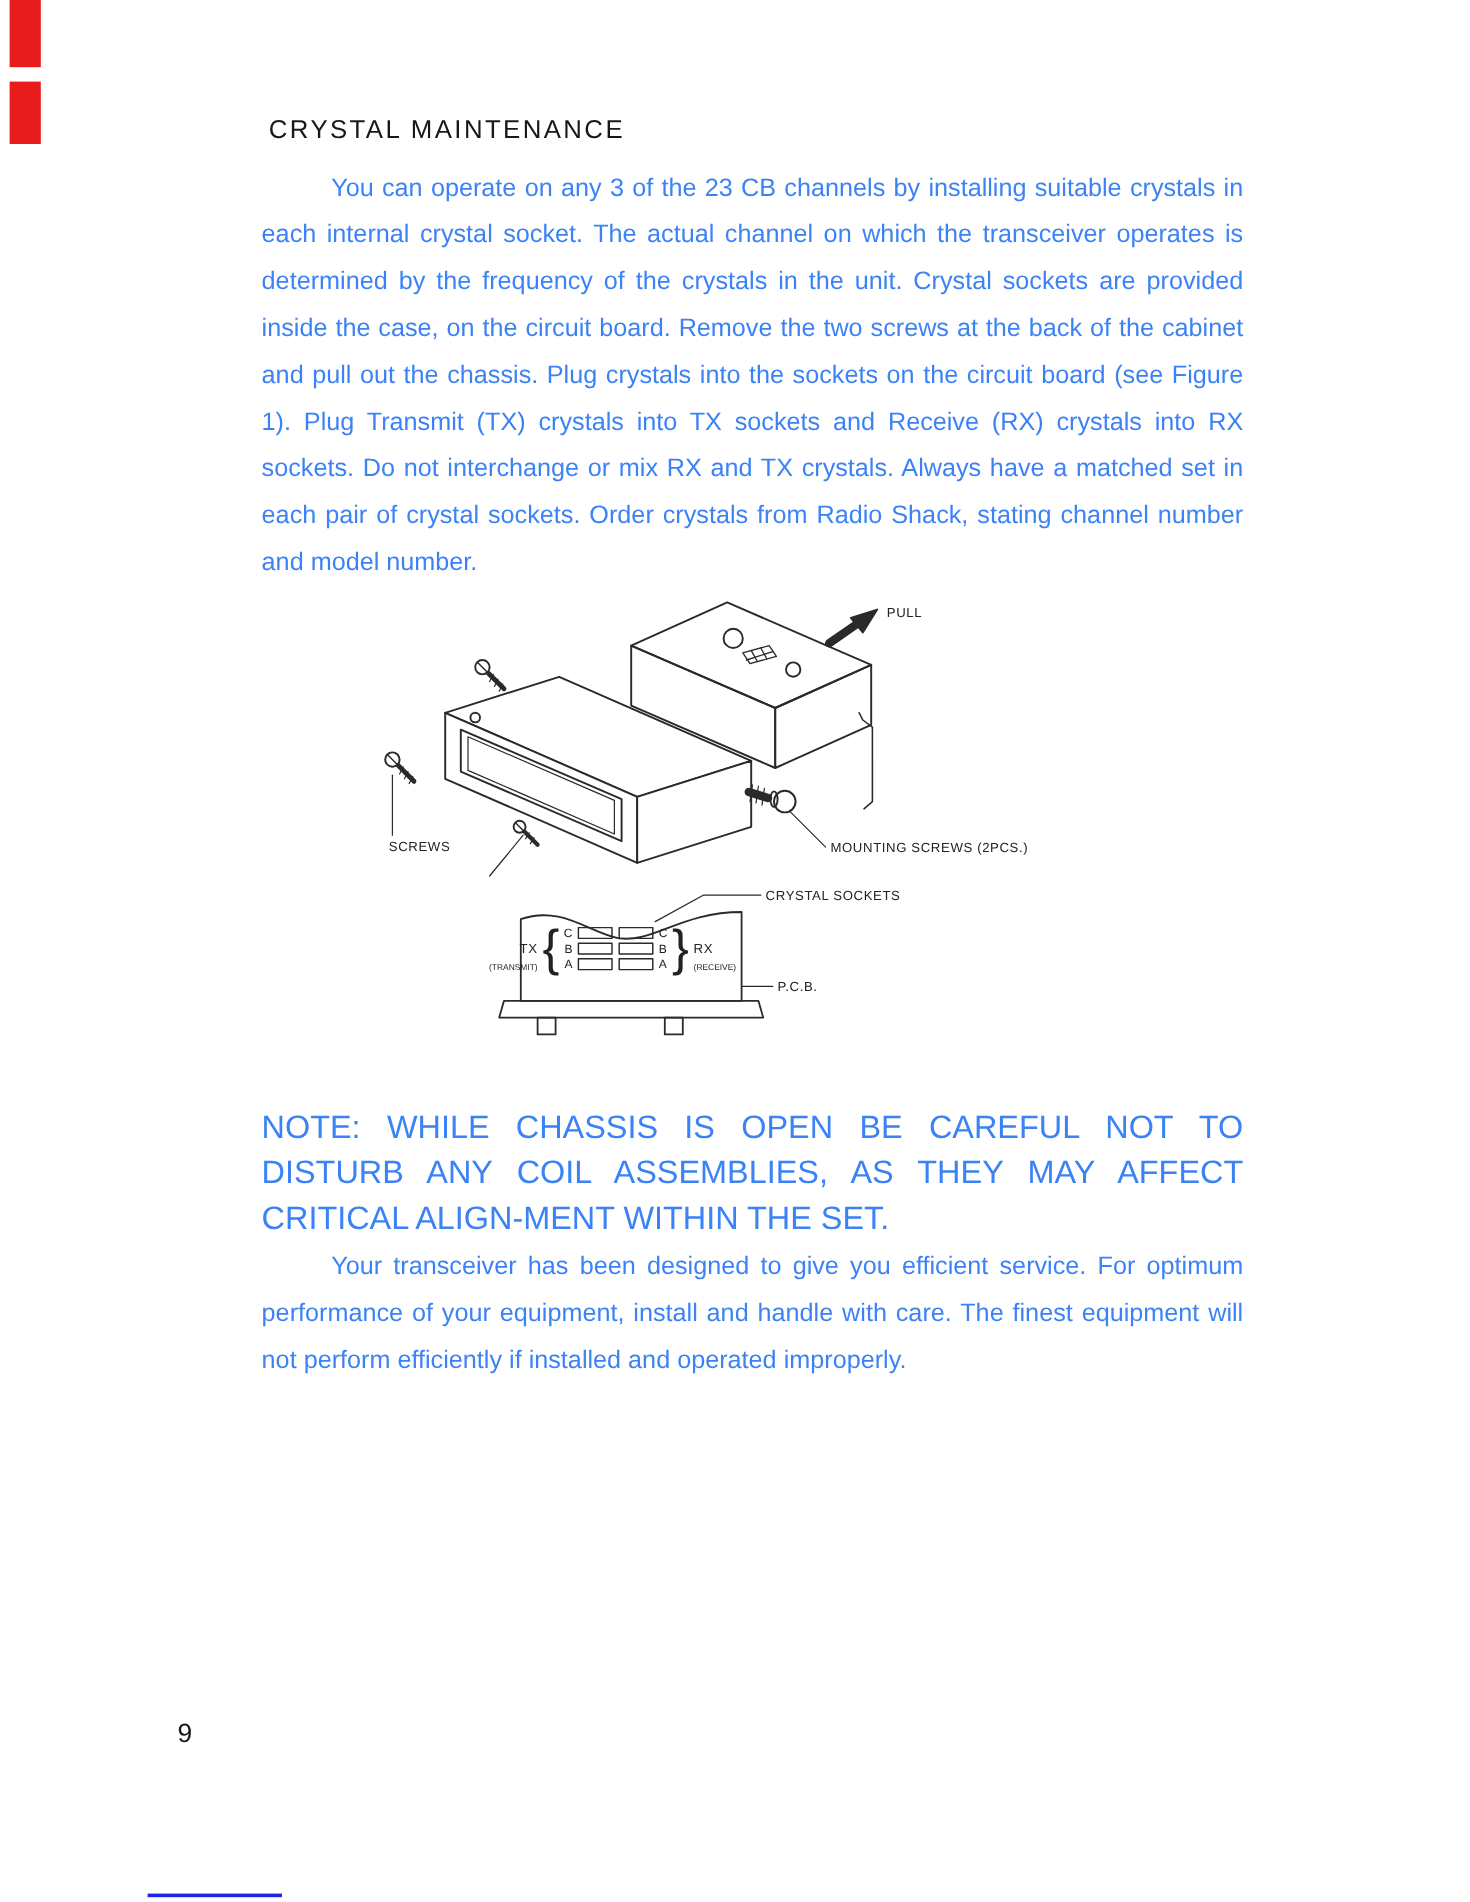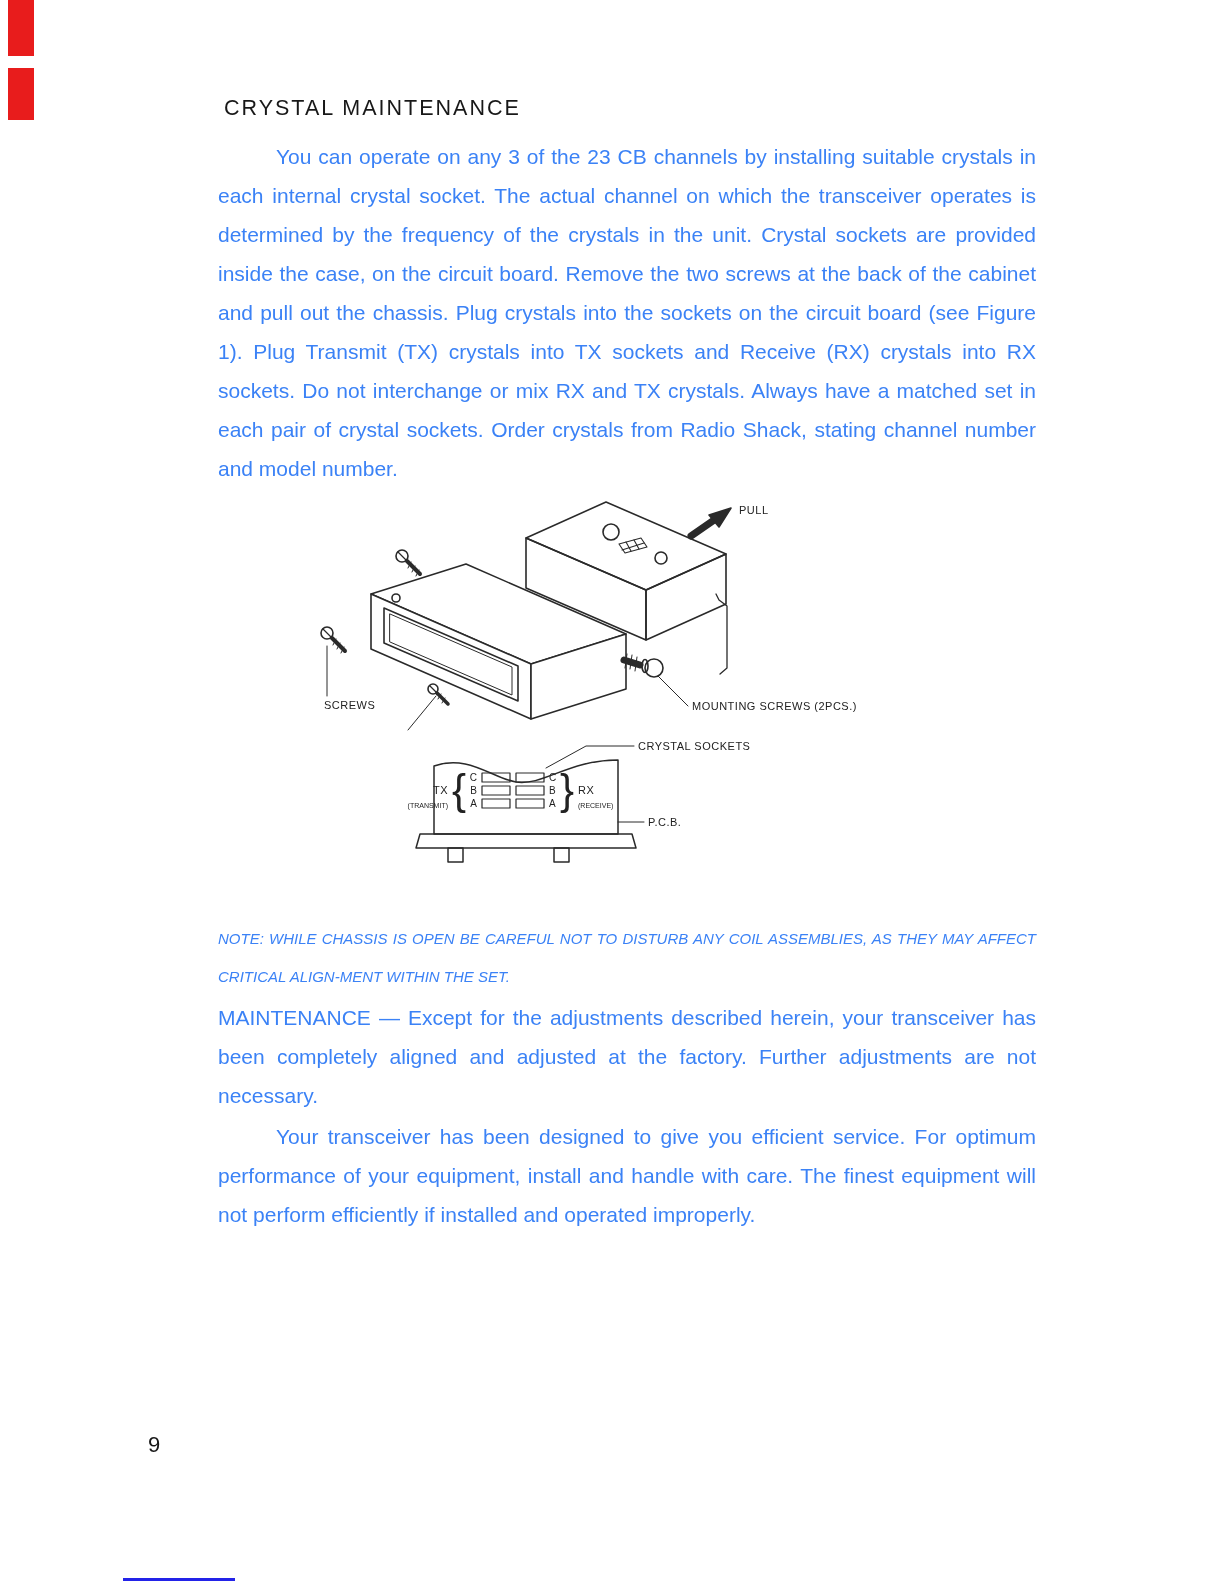--- a/index.html
+++ b/index.html
@@ -19,21 +19,21 @@
   }
   .doc-heading {
     font-size:21.5px; font-weight:normal; letter-spacing:2px;
     margin:0 0 16px 6px; color:#181818;
   }
   .para {
     font-size:21px; line-height:39px; text-align:justify;
     margin:0; color:#3b82f6;
   }
   .para.indent { text-indent:58px; }
-  .para.caps-note { font-size:15px; line-height:38px; margin-top:22px;font-style:italic; }
+  .para.caps-note { font-size:27px; line-height:38px; margin-top:22px; }
   .para.maint { margin-top:2px; }
   .para.closing { margin-top:2px; }
 
   .figure-wrap { height:402px; margin-top:8px; position:relative; }
   .figure-wrap svg { position:absolute; left:28px; top:0; }
 
   svg text {
     font-family:"Liberation Sans", sans-serif;
     fill:#222222; stroke:none;
   }
@@ -175,17 +175,16 @@
       <text class="lbl-sm" x="202" y="312" text-anchor="end">(TRANSMIT)</text>
       <text class="lbl" x="332" y="298">RX</text>
       <text class="lbl-sm" x="332" y="312">(RECEIVE)</text>
 
       <text class="lbl" x="392" y="254">CRYSTAL SOCKETS</text>
       <text class="lbl" x="402" y="330">P.C.B.</text>
     </svg>
   </div>
 
   <p class="para caps-note">NOTE: WHILE CHASSIS IS OPEN BE CAREFUL NOT TO DISTURB ANY COIL ASSEMBLIES, AS THEY MAY AFFECT CRITICAL ALIGN-MENT WITHIN THE SET.</p>
-  <p class="para maint">MAINTENANCE — Except for the adjustments described herein, your transceiver has been completely aligned and adjusted at the factory. Further adjustments are not necessary.</p>
   <p class="para closing indent">Your transceiver has been designed to give you efficient service. For optimum performance of your equipment, install and handle with care. The finest equipment will not perform efficiently if installed and operated improperly.</p>
 </div>
 
 <div class="page-number">9</div>
 
 </body></html>

